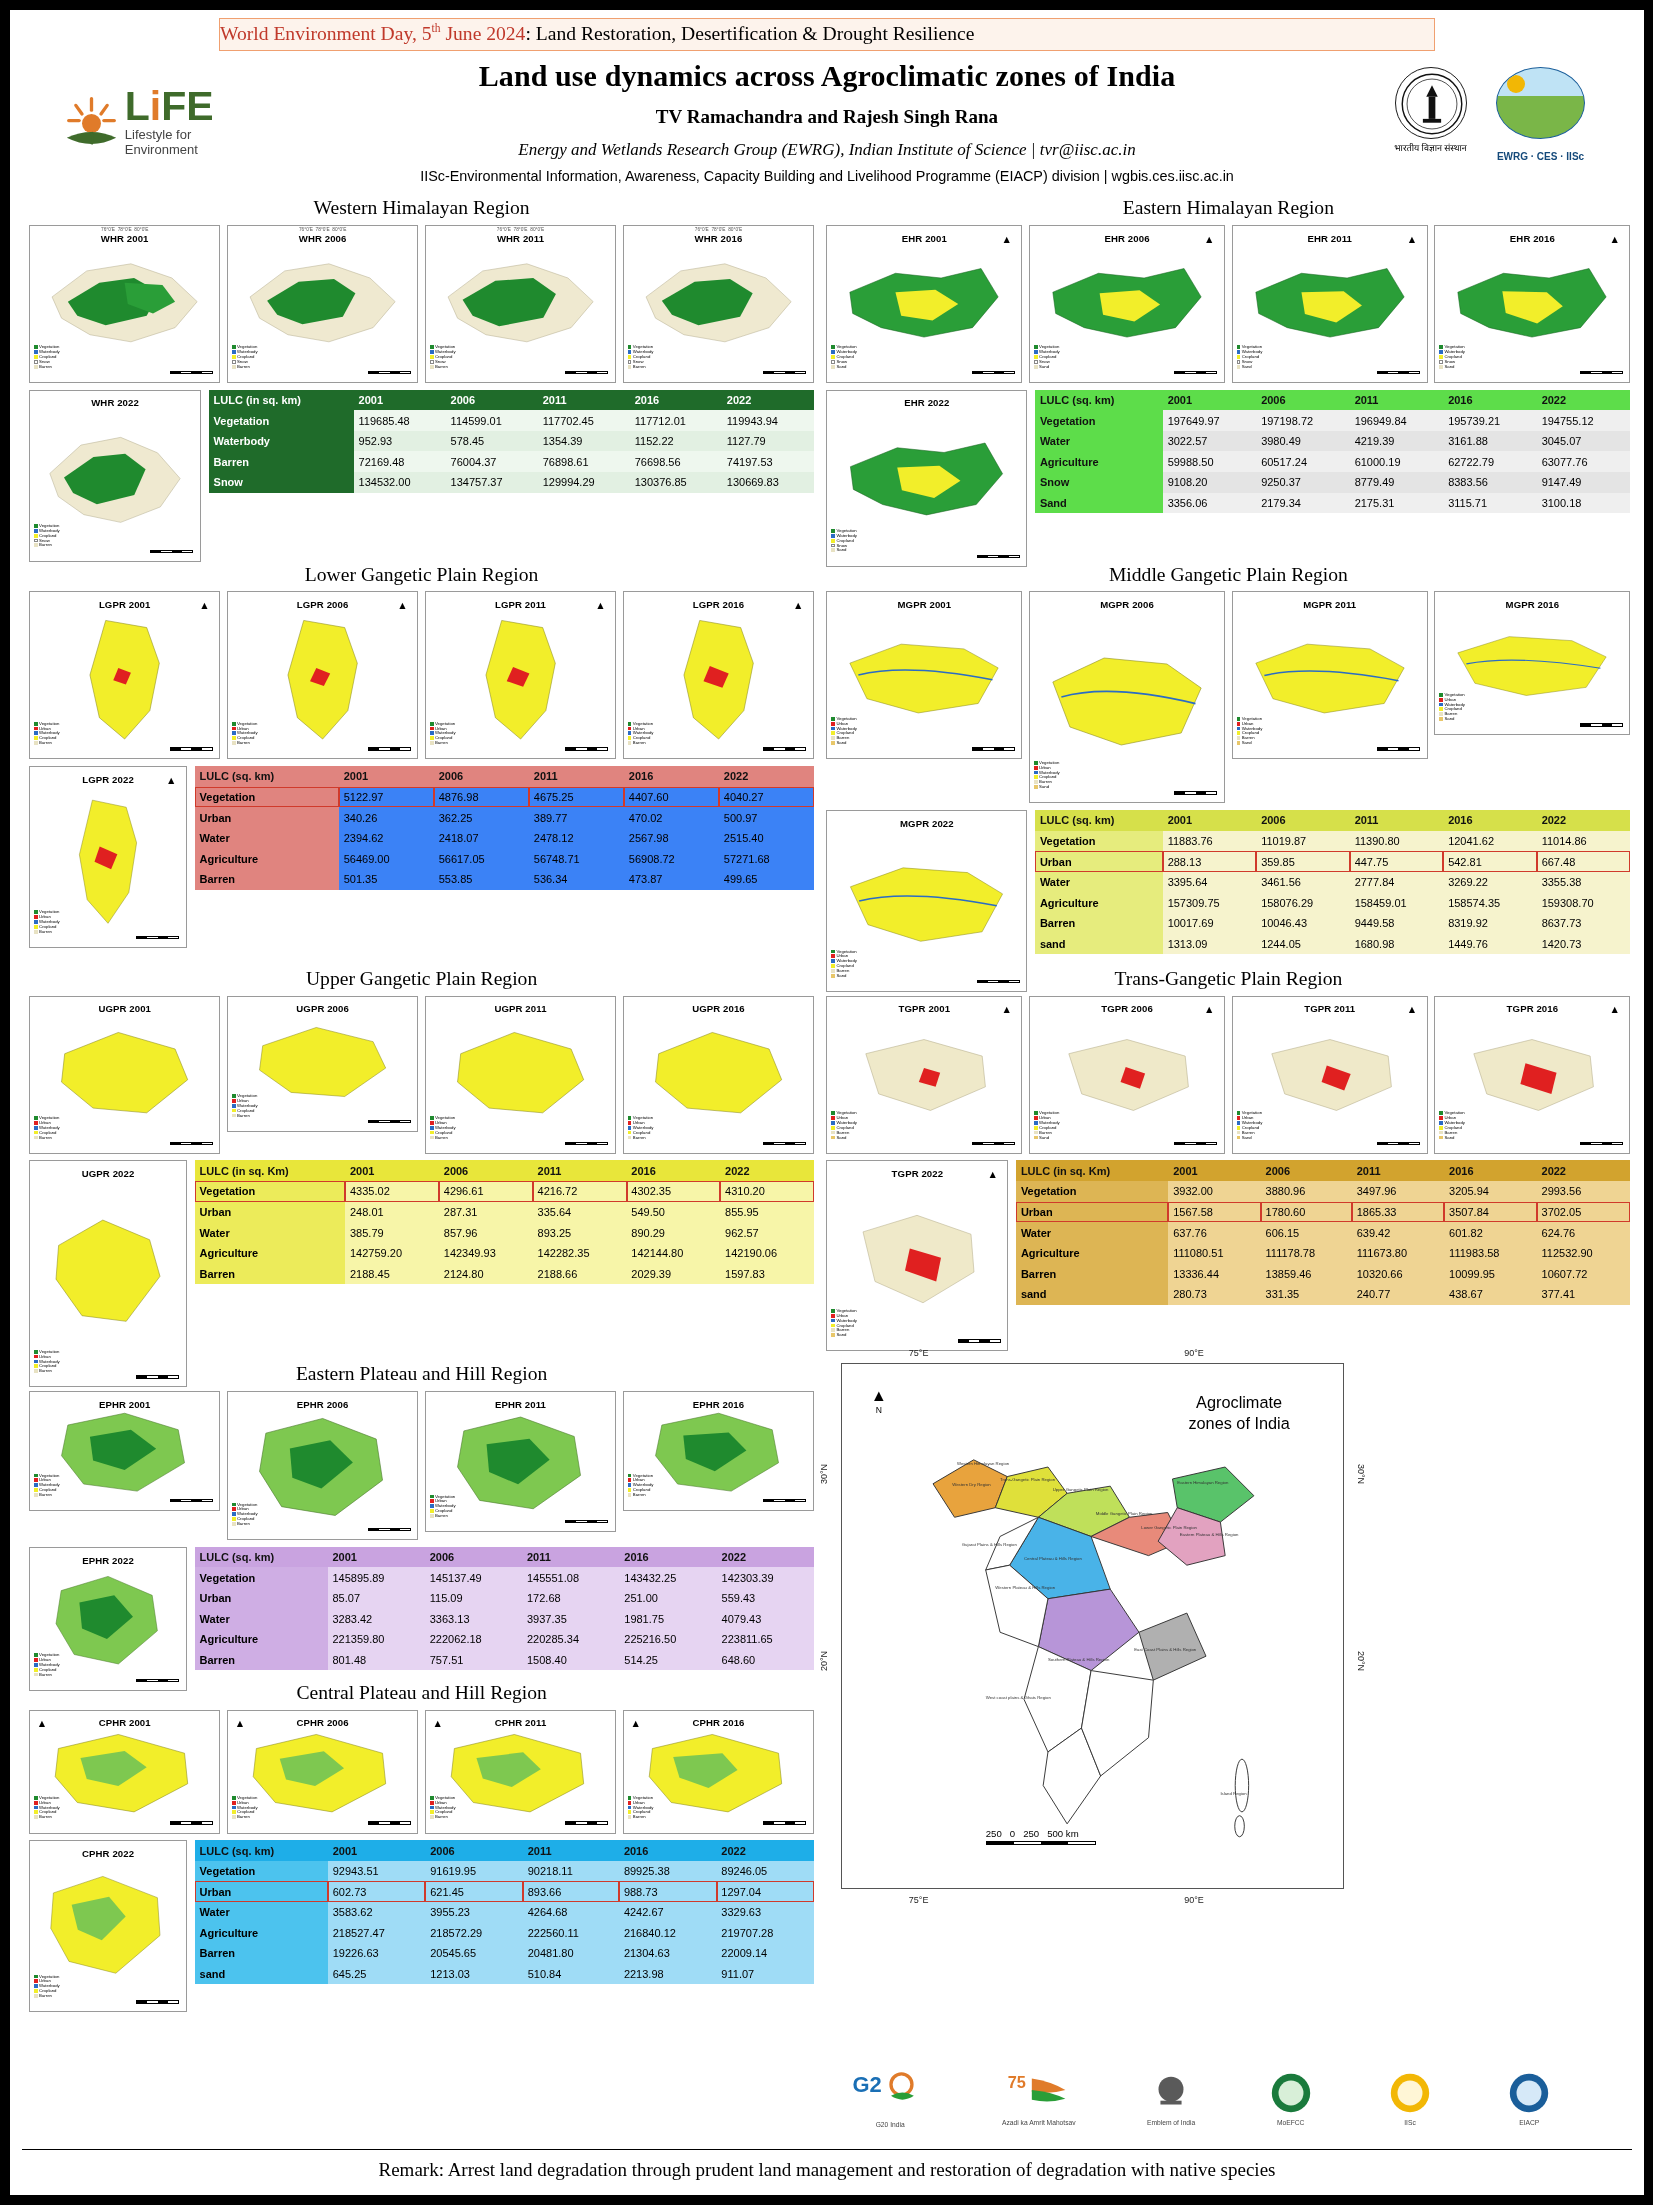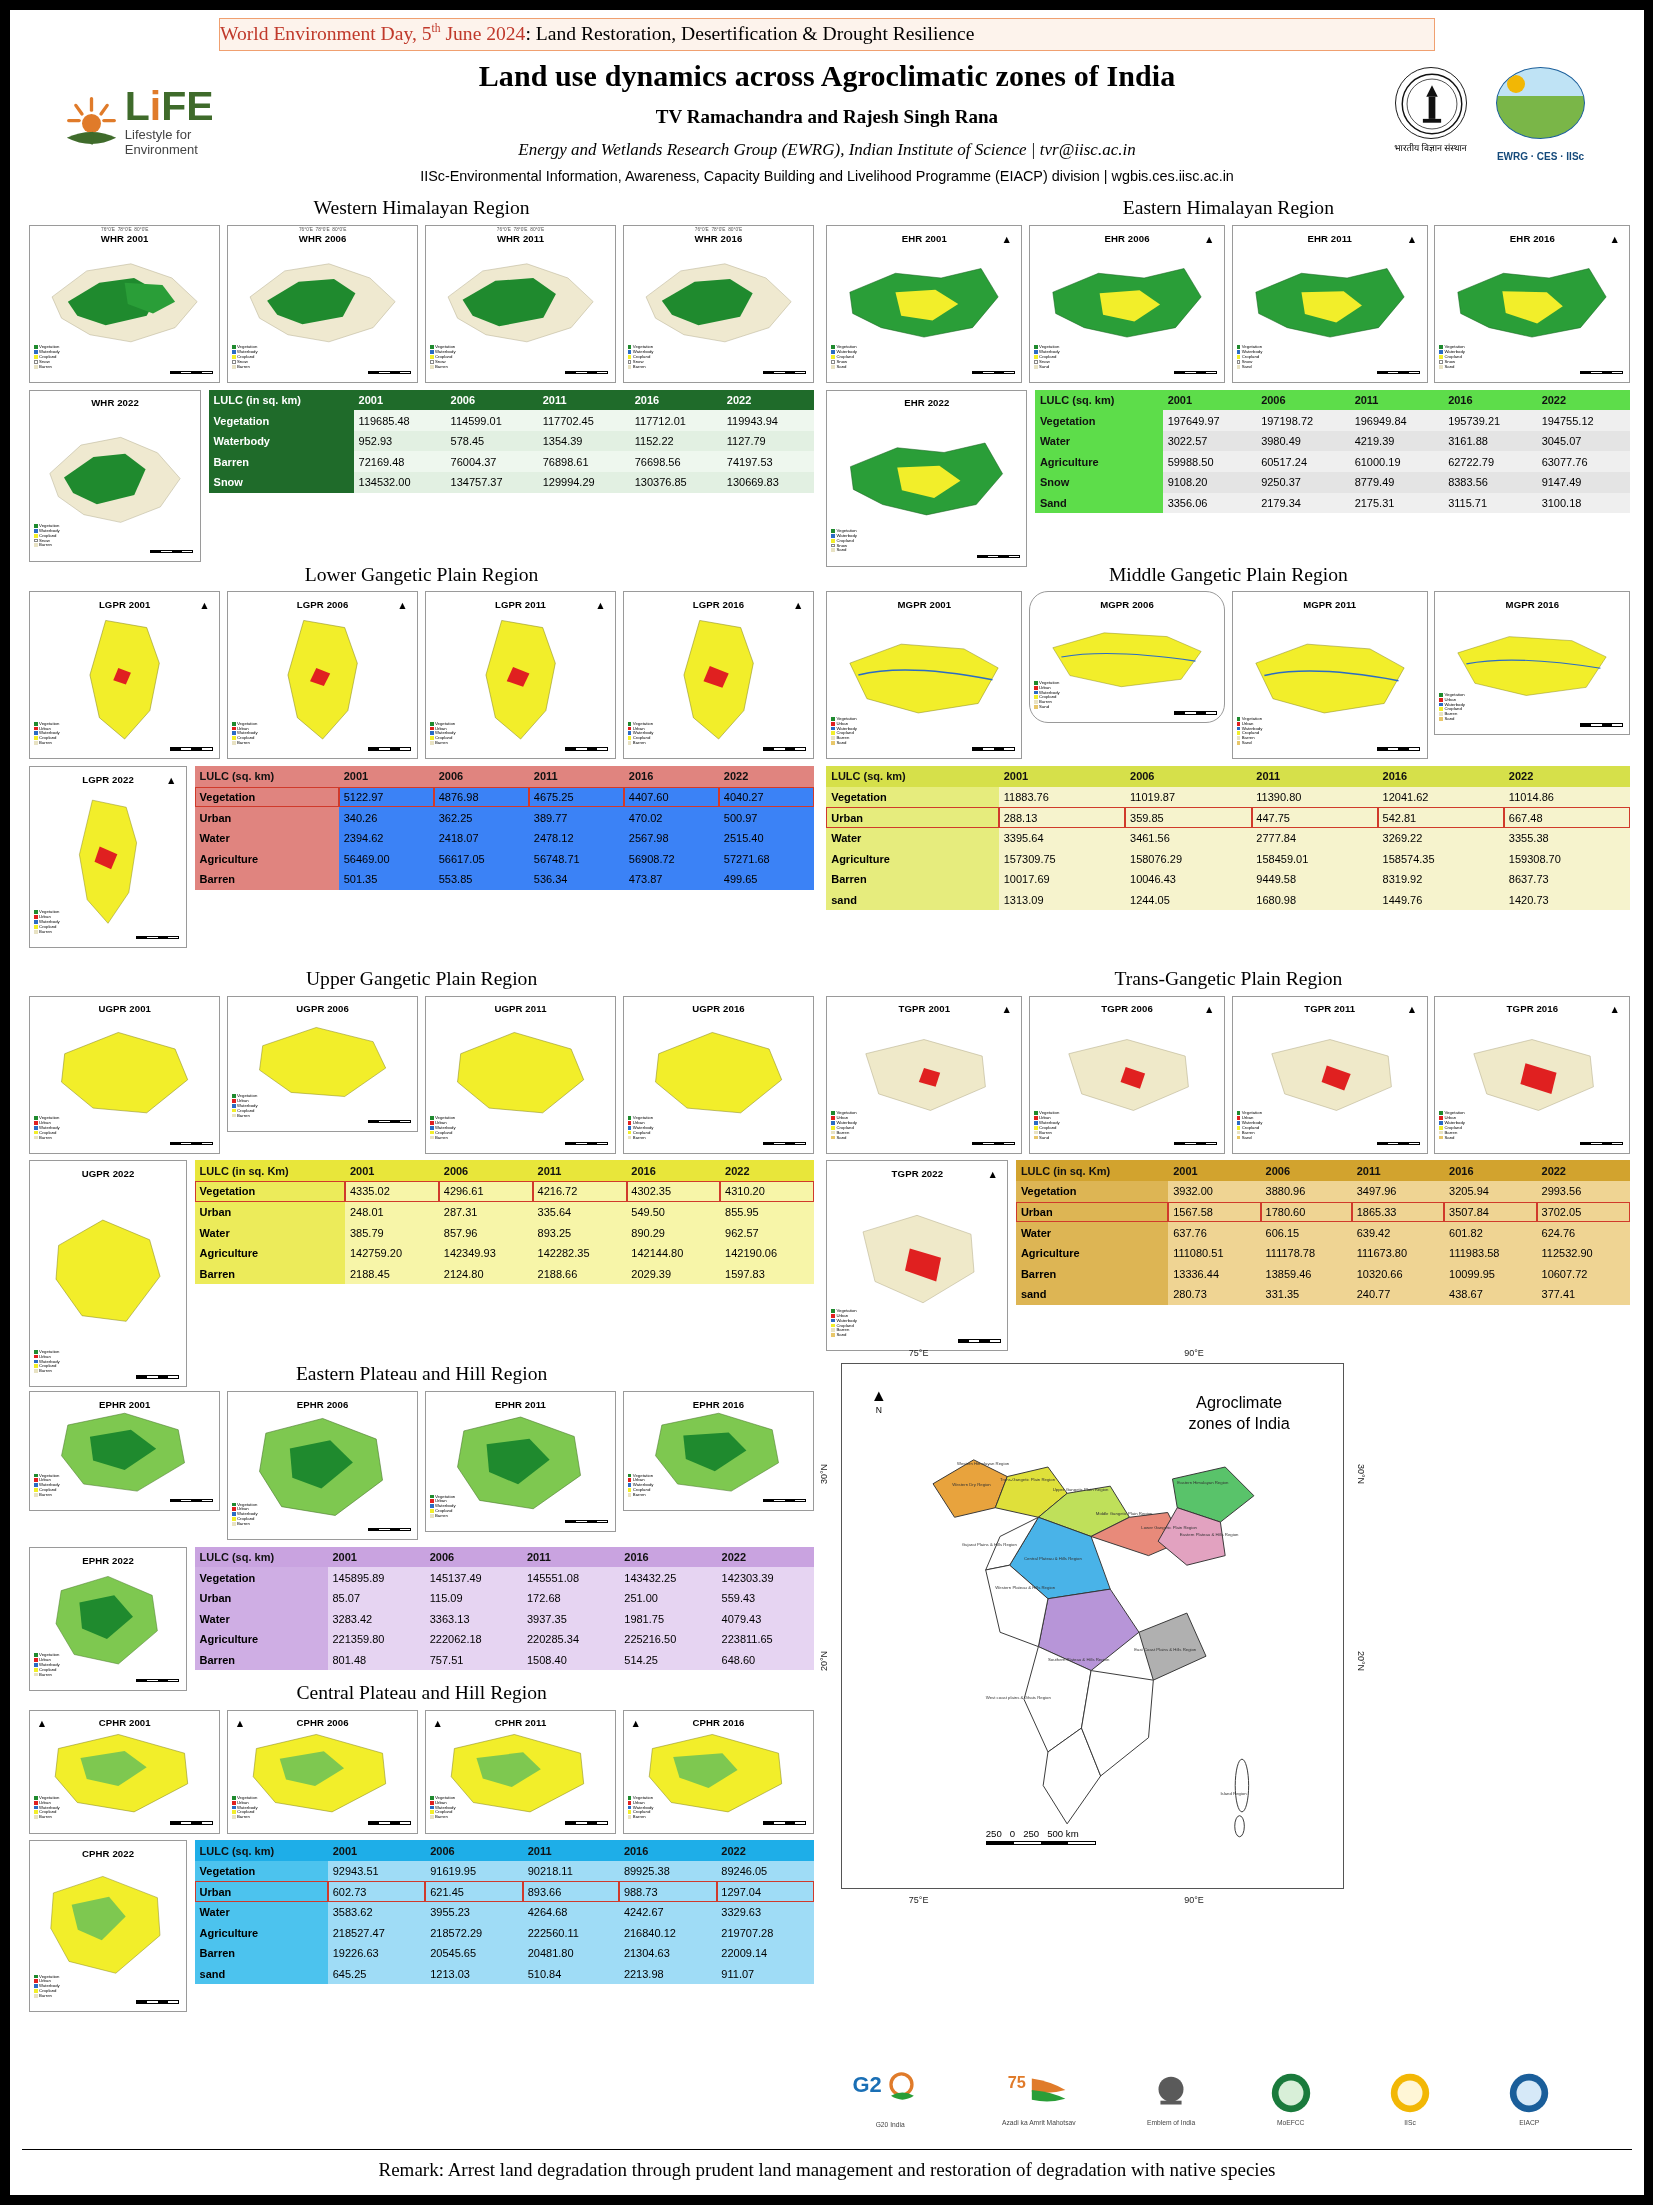--- a/index.html
+++ b/index.html
@@ -1145,21 +1145,21 @@
             <div class="legend">
               <div><i class="m-green"></i>Vegetation</div>
                 <div><i class="m-red"></i>Urban</div>
                 <div><i style="background:#2b6cc4"></i>Waterbody</div>
                 <div><i class="m-yellow"></i>Cropland</div>
                 <div><i class="m-tan"></i>Barren</div>
                 <div><i style="background:#e8c76a"></i>Sand</div>
             </div>
             <div class="scalebar"></div>
           </div>
-          <div class="map-card" style="height:132px;border-radius:19px;">
+          <div class="map-card" style="height:212px;">
             <div class="mlabel">MGPR 2006</div>
             <svg width="100%" height="100%" viewBox="0 0 340 350" preserveAspectRatio="none">
               <path d="M40 150 L130 110 L240 120 L300 160 L265 235 L160 255 L70 225 Z" fill="#f2ee2a" stroke="#8a8a20"></path>
               <path d="M55 175 Q140 152 290 186" stroke="#2b6cc4" stroke-width="3" fill="none"></path>
             </svg>
             <div class="legend">
               <div><i class="m-green"></i>Vegetation</div>
                 <div><i class="m-red"></i>Urban</div>
                 <div><i style="background:#2b6cc4"></i>Waterbody</div>
                 <div><i class="m-yellow"></i>Cropland</div>
@@ -1196,20 +1196,36 @@
                 <div><i style="background:#2b6cc4"></i>Waterbody</div>
                 <div><i class="m-yellow"></i>Cropland</div>
                 <div><i class="m-tan"></i>Barren</div>
                 <div><i style="background:#e8c76a"></i>Sand</div>
             </div>
             <div class="scalebar"></div>
           </div>
         </div>
 
         <div style="display:flex; gap:7.7px; margin-top:6.7px;">
+          <div class="map-card" style="width:201px;flex:0 0 201px;height:182px;">
+            <div class="mlabel">MGPR 2022</div>
+            <svg width="100%" height="100%" viewBox="0 0 340 380" preserveAspectRatio="none">
+              <path d="M40 160 L130 120 L240 130 L300 175 L265 255 L160 275 L70 240 Z" fill="#f2ee2a" stroke="#8a8a20"></path>
+              <path d="M55 190 Q140 165 290 200" stroke="#2b6cc4" stroke-width="3" fill="none"></path>
+            </svg>
+            <div class="legend">
+              <div><i class="m-green"></i>Vegetation</div>
+                <div><i class="m-red"></i>Urban</div>
+                <div><i style="background:#2b6cc4"></i>Waterbody</div>
+                <div><i class="m-yellow"></i>Cropland</div>
+                <div><i class="m-tan"></i>Barren</div>
+                <div><i style="background:#e8c76a"></i>Sand</div>
+            </div>
+            <div class="scalebar"></div>
+          </div>
           <div class="tbl-wrap" style="flex:1 1 auto;margin-top:0;">
             <table class="lulc t-mgpr">
               <thead>
                   <tr>
                 <th>LULC (sq. km)</th>
                 <th>2001</th>
                 <th>2006</th>
                 <th>2011</th>
                 <th>2016</th>
                 <th>2022</th>

